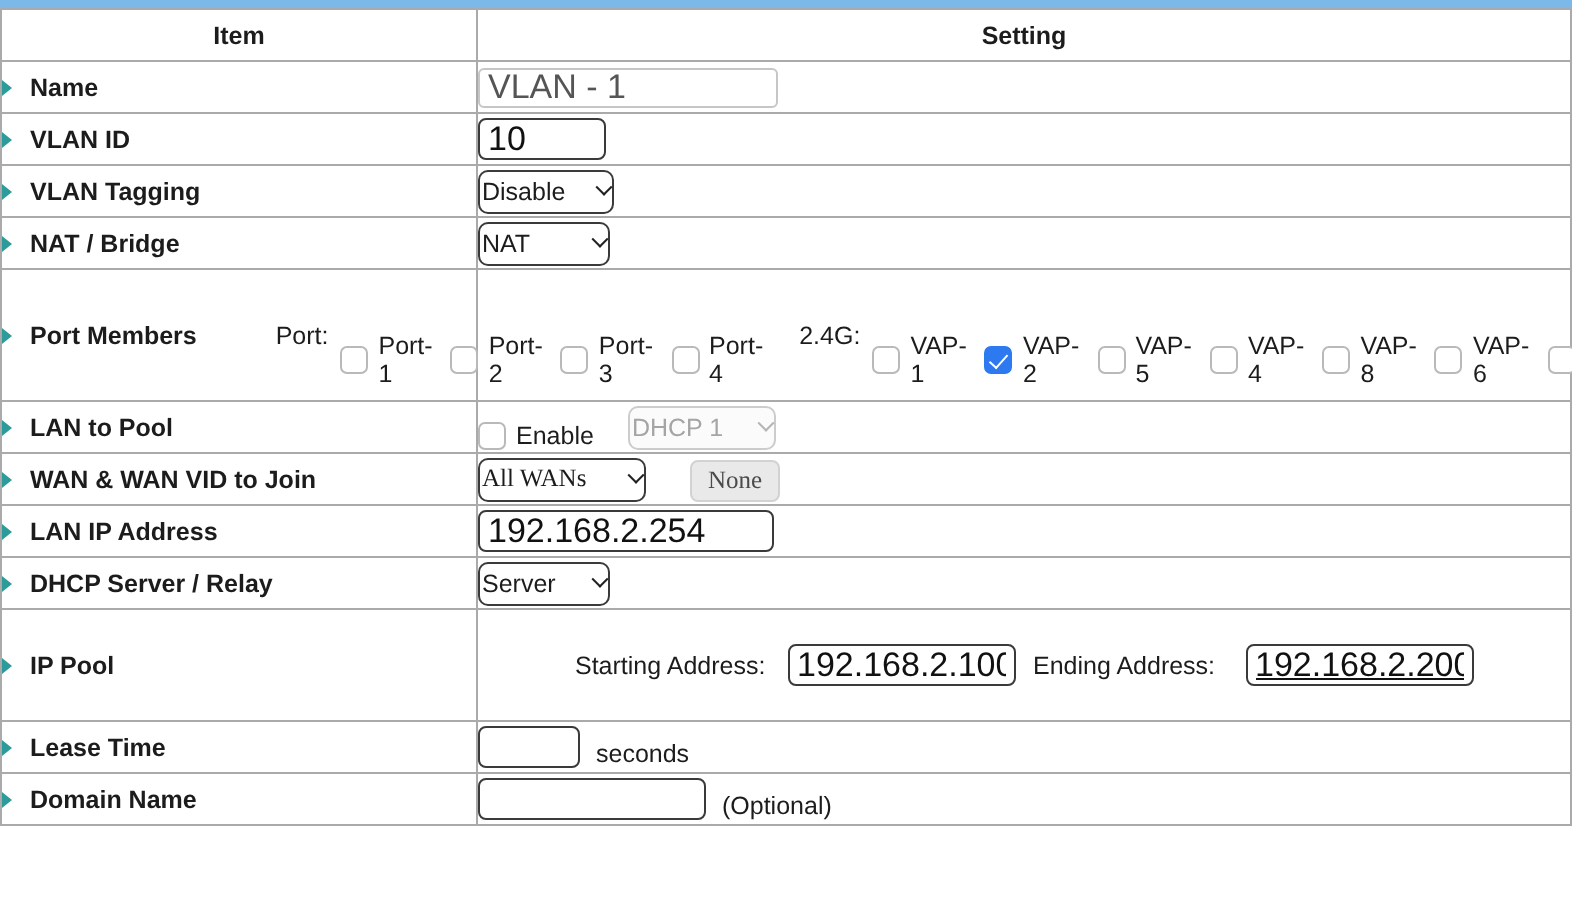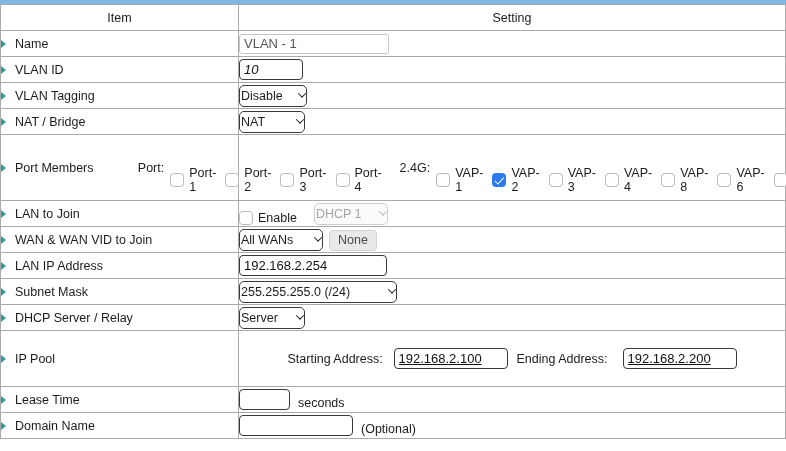--- a/index.html
+++ b/index.html
@@ -22,38 +22,38 @@
     border:1px solid var(--grid);
   }
   table.cfg th,table.cfg td{
     border:1px solid var(--grid);
     padding:0;
     vertical-align:middle;
     background:#fff;
   }
   col.item-col{width:238px;}
   tr.hdr{height:26px;}
-  tr.hdr th{font-weight:normal;text-align:center;font-size:12.5px;}
+  tr.hdr th{font-weight:bold;text-align:center;font-size:12.5px;}
   tr.single{height:26px;}
   tr.tall{height:52px;}
   tr.pool{height:56px;}
   td.item-cell{padding-left:11px;}
-  .item-inner{display:flex;align-items:center;gap:9px;}
+  .item-inner{display:flex;align-items:center;gap:9px;font-weight:bold;}
   .arrow-icon{
     width:0;height:0;display:inline-block;
     border-left:5px solid var(--arrow);
     border-top:4px solid transparent;
     border-bottom:4px solid transparent;
     flex:0 0 auto;
   }
   td.setting-cell{padding-left:6px;}
   .cell-flex{display:flex;align-items:flex-end;gap:8px;}
   
   input.txt{
-    font-family:inherit;font-size:13px;color:#111;
+    font-family:inherit;font-size:17px;color:#111;
     height:21px;border:1.5px solid #3a3a3a;border-radius:4px;
     padding:0 4px;background:#fff;outline:none;
   }
   input.txt.readonly{
     border:1px solid #c6c6c6;border-radius:3px;color:#555;height:20px;
   }
   
   .select{
     display:inline-flex;align-items:center;justify-content:space-between;
     gap:8px;height:22px;border:1.5px solid #3a3a3a;border-radius:5px;
@@ -121,21 +121,21 @@
       </tr>
 
       <tr class="single">
         <td class="item-cell">
             <div class="item-inner">
           <span class="arrow-icon"></span>
           <span>VLAN ID</span>
         </div>
           </td>
         <td class="setting-cell">
-          <input class="txt" style="width: 64px; font-style: italic;" value="10">
+          <input class="txt" style="width: 64px;" value="10">
         </td>
       </tr>
 
       <tr class="single">
         <td class="item-cell">
             <div class="item-inner">
           <span class="arrow-icon"></span>
           <span>VLAN Tagging</span>
         </div>
           </td>
@@ -198,21 +198,21 @@
                   <label class="cb-item">
                     <span class="cb"></span>
                     <span>VAP-1</span>
                   </label>
                   <label class="cb-item">
                     <span class="cb checked"></span>
                     <span>VAP-2</span>
                   </label>
                   <label class="cb-item">
                     <span class="cb"></span>
-                    <span>VAP-3</span>
+                    <span>VAP-5</span>
                   </label>
                   <label class="cb-item">
                     <span class="cb"></span>
                     <span>VAP-4</span>
                   </label>
                   <label class="cb-item">
                     <span class="cb"></span>
                     <span>VAP-8</span>
                   </label>
                   <label class="cb-item">
@@ -230,21 +230,21 @@
                 </span>
             </div>
           </div>
         </td>
       </tr>
 
       <tr class="single">
         <td class="item-cell">
             <div class="item-inner">
           <span class="arrow-icon"></span>
-          <span>LAN to Join</span>
+          <span>LAN to Pool</span>
         </div>
           </td>
         <td class="setting-cell">
           <div class="cell-flex">
             <label class="cb-item">
               <span class="cb"></span>
               <span>Enable</span>
             </label>
             <span class="select disabled" style="min-width:74px">
               <span>DHCP 1</span>
@@ -255,21 +255,21 @@
       </tr>
 
       <tr class="single">
         <td class="item-cell">
             <div class="item-inner">
           <span class="arrow-icon"></span>
           <span>WAN &amp; WAN VID to Join</span>
         </div>
           </td>
         <td class="setting-cell">
-          <div class="cell-flex" style="gap:0;">
+          <div class="cell-flex" style="gap:16px;font-family:Liberation Serif, serif;">
             <span class="select" style="min-width:84px">
               <span>All WANs</span>
               <i class="chev"></i>
             </span>
             <button class="none-btn">None</button>
           </div>
         </td>
       </tr>
 
       <tr class="single">
@@ -277,34 +277,20 @@
             <div class="item-inner">
           <span class="arrow-icon"></span>
           <span>LAN IP Address</span>
         </div>
           </td>
         <td class="setting-cell">
           <input class="txt" style="width: 148px;" value="192.168.2.254">
         </td>
       </tr>
 
-      <tr class="single">
-        <td class="item-cell">
-            <div class="item-inner">
-          <span class="arrow-icon"></span>
-          <span>Subnet Mask</span>
-        </div>
-          </td>
-        <td class="setting-cell">
-          <span class="select" style="min-width:158px">
-            <span>255.255.255.0 (/24)</span>
-            <i class="chev"></i>
-          </span>
-        </td>
-      </tr>
 
       <tr class="single">
         <td class="item-cell">
             <div class="item-inner">
           <span class="arrow-icon"></span>
           <span>DHCP Server / Relay</span>
         </div>
           </td>
         <td class="setting-cell">
           <span class="select" style="min-width:66px">
@@ -319,21 +305,21 @@
         <td class="item-cell">
             <div class="item-inner">
           <span class="arrow-icon"></span>
           <span>IP Pool</span>
         </div>
           </td>
         <td class="setting-cell">
           <div class="lines">
             <div class="line">
               <span class="pool-label">Starting Address:</span>
-              <input class="txt" style="width: 114px; text-decoration: underline;" value="192.168.2.100">
+              <input class="txt" style="width: 114px;" value="192.168.2.100">
             </div>
             <div class="line">
               <span class="pool-label">Ending Address:</span>
               <input class="txt" style="width: 114px; text-decoration: underline;" value="192.168.2.200">
             </div>
           </div>
         </td>
       </tr>
 
       <tr class="single">

